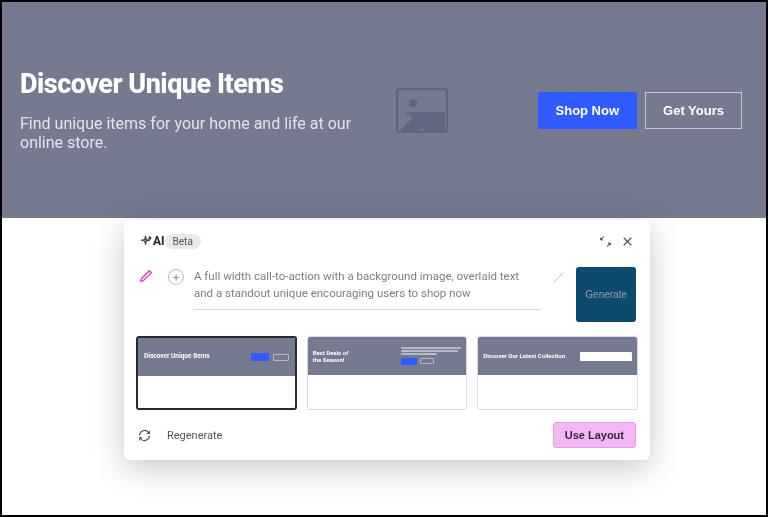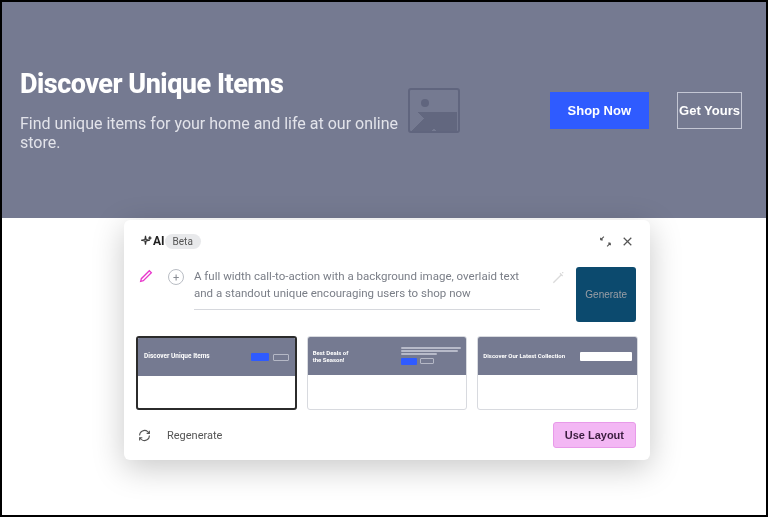--- a/index.html
+++ b/index.html
@@ -23,28 +23,28 @@
 }
 .hero-image-ph::before {
   content: ""; position: absolute; top: 9px; left: 11px; width: 8px; height: 8px; background: #60657e; border-radius: 50%;
 }
 .hero-image-ph::after {
   content: ""; position: absolute; bottom: -1px; left: 1px; right: 1px; height: 20px;
   background: linear-gradient(135deg, transparent 30%, #60657e 30%, #60657e 60%, transparent 60%),
               linear-gradient(45deg, transparent 40%, #60657e 40%);
   opacity: 0.9;
 }
-.hero-btns { display: flex; gap: 28px; }
+.hero-btns { display: flex; gap: 8px; }
 .btn-primary {
   background: #2f5bff; color: #fff; border: 0; font-size: 13px; font-weight: 600;
   padding: 11px 18px; cursor: pointer;
 }
 .btn-outline {
   background: transparent; color: #fff; border: 1px solid #c4c7d4; font-size: 13px; font-weight: 600;
-  padding: 10px 1px; cursor: pointer;
+  padding: 10px 17px; cursor: pointer;
 }
 
 
 .panel {
   position: absolute;
   top: 218px;
   left: 122px;
   width: 526px;
   background: #fff;
   border-radius: 6px;

